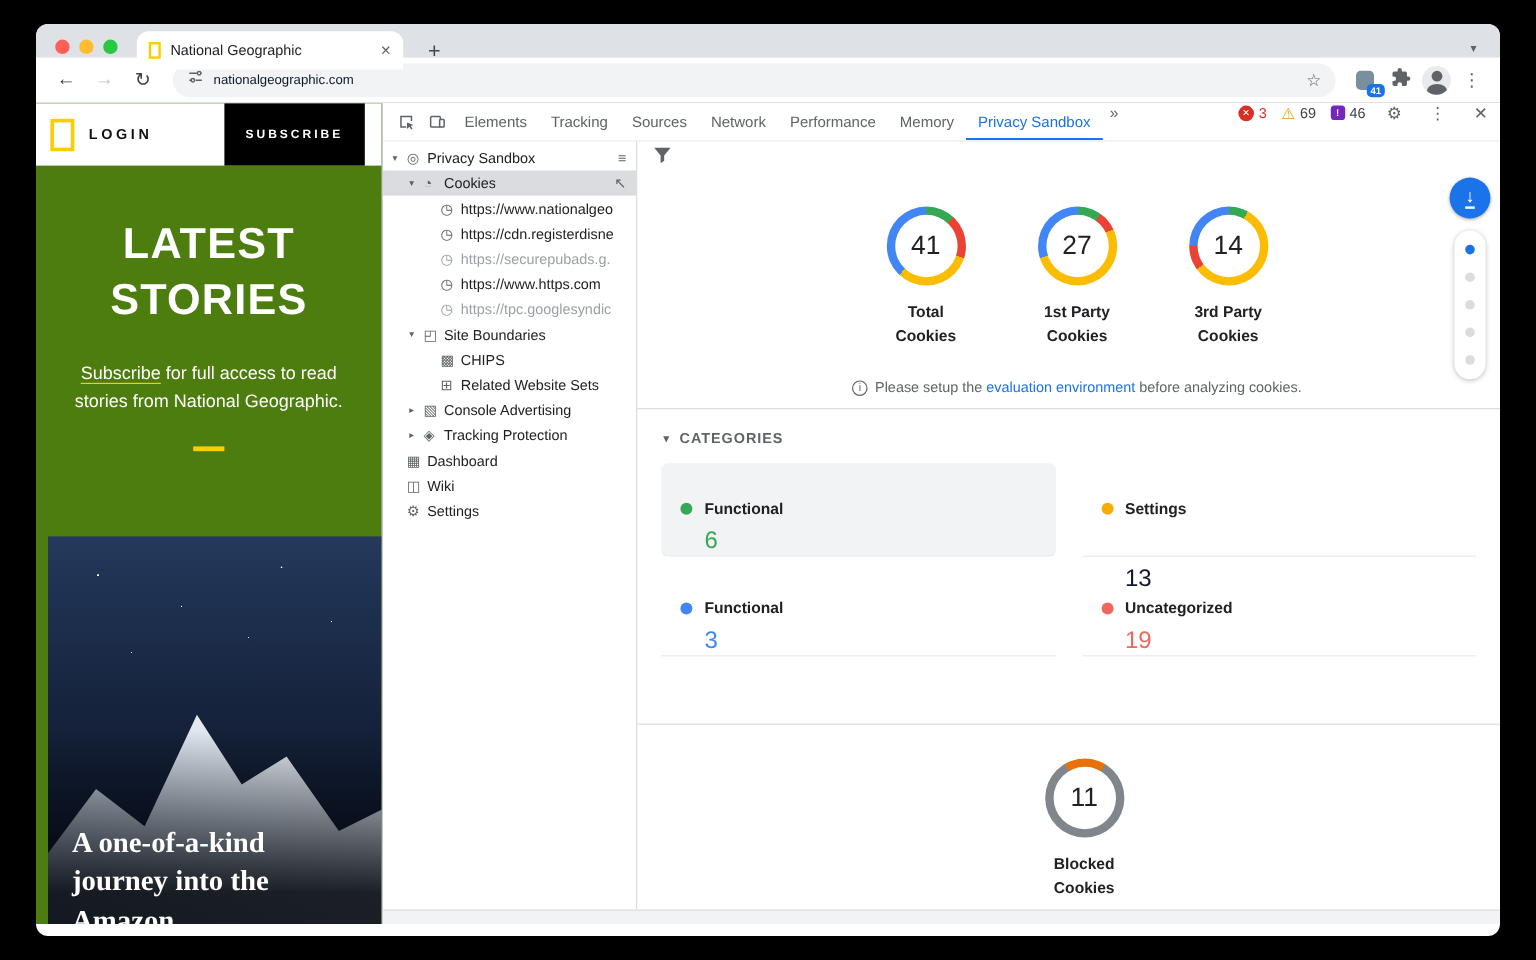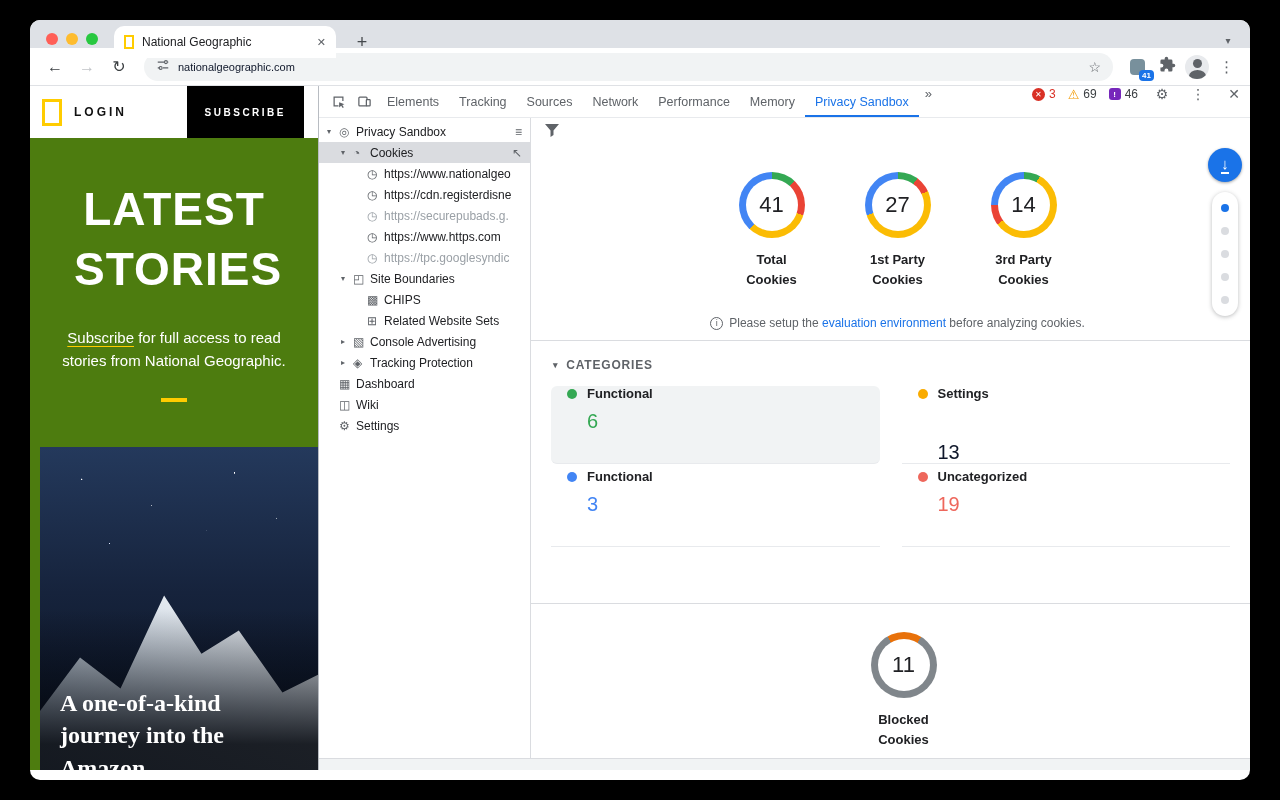--- a/index.html
+++ b/index.html
@@ -32,21 +32,21 @@
   .kebab{font-size:15px;color:#5f6368;padding:0 4px}
   
   .content{display:flex;height:684px}
   
   .site{width:288px;flex:none;background:#4d7c0f;position:relative;overflow:hidden}
   .site-header{height:52px;background:#fff;display:flex;align-items:center;padding-left:12px}
   .ng-logo{width:20px;height:27px;border:3px solid #ffcc00;flex:none}
   .login{margin-left:12px;font-size:12px;font-weight:bold;letter-spacing:3px;color:#111}
   .subscribe{margin-left:auto;margin-right:14px;height:52px;background:#000;color:#fff;display:flex;align-items:center;padding:0 18px;font-size:10px;letter-spacing:2.5px;font-weight:bold}
   .hero{color:#fff;text-align:center}
-  .headline{margin:42px auto 0;width:200px;font-size:46px;font-weight:800;letter-spacing:1px;line-height:1.3}
+  .headline{margin:42px auto 0;width:200px;font-size:36px;font-weight:800;letter-spacing:1px;line-height:1.3}
   .promo{margin:26px auto 0;width:258px;font-size:15px;line-height:1.55;color:#fff}
   .promo-link{color:#fff;text-decoration:underline;text-decoration-color:#ffcc00;text-underline-offset:3px}
   .dash{width:26px;height:4px;background:#ffcc00;margin:26px auto 0}
   .photo{position:absolute;left:10px;right:0;top:361px;bottom:0;overflow:hidden;background:
     radial-gradient(1.5px 1.5px at 15% 10%, #fff 40%, transparent 60%),
     radial-gradient(1px 1px at 40% 18%, #fff 40%, transparent 60%),
     radial-gradient(1.5px 1.5px at 70% 8%, #fff 40%, transparent 60%),
     radial-gradient(1px 1px at 85% 22%, #fff 40%, transparent 60%),
     radial-gradient(1px 1px at 25% 30%, #dfe8ff 40%, transparent 60%),
     radial-gradient(1px 1px at 60% 26%, #dfe8ff 40%, transparent 60%),
@@ -89,21 +89,21 @@
   .donut-hole{position:absolute;inset:7px;background:#fff;border-radius:50%;display:flex;align-items:center;justify-content:center}
   .donut-num{font-size:22px;color:#202124}
   .donut-label{margin-top:12px;font-size:13px;font-weight:bold;color:#202124;line-height:1.55}
   .info-note{display:flex;justify-content:center;align-items:center;gap:6px;margin-top:26px;padding-left:14px;font-size:12px;color:#5f6368}
   .infoico{width:13px;height:13px;flex:none;border:1px solid #5f6368;border-radius:50%;font-size:9px;display:flex;align-items:center;justify-content:center}
   .link{color:#1a73e8}
   .divider{border-top:1px solid #dadce0;margin-top:10px}
   .cat-head{margin:17px 0 0 22px;font-size:12px;font-weight:bold;letter-spacing:.8px;color:#5f6368;display:flex;align-items:center;gap:8px}
   .cat-head .chev{font-size:9px}
   .cat-grid{margin:14px 20px 0;display:grid;grid-template-columns:1fr 1fr;column-gap:22px;row-gap:5px}
-  .cat-cell{height:78px;padding:0 16px;border-bottom:1px solid #e8eaed}
+  .cat-cell{height:78px;padding:30px 16px;border-bottom:1px solid #e8eaed}
   .cat-cell.hl{background:#f1f3f4;border-radius:6px}
   .cat-top{display:flex;align-items:center;gap:10px}
   .cat-dot{width:10px;height:10px;border-radius:50%;flex:none}
   .cat-label{font-size:13px;font-weight:bold;color:#202124}
   .cat-val{margin:9px 0 0 20px;font-size:20px}
   .divider2{border-top:1px solid #dadce0;margin-top:56px}
   .blocked-wrap{margin-top:28px;display:flex;justify-content:center;padding-left:26px}
   .float-dl{position:absolute;top:30px;right:8px;width:34px;height:34px;border-radius:50%;background:#1a73e8;color:#fff;display:flex;align-items:center;justify-content:center;box-shadow:0 1px 3px rgba(0,0,0,.35)}
   .dlglyph{font-size:15px;font-weight:bold;line-height:1;border-bottom:2px solid #fff;padding-bottom:1px}
   .float-dots{position:absolute;top:74px;right:12px;width:26px;background:#fff;border-radius:13px;box-shadow:0 1px 4px rgba(60,64,67,.35);display:flex;flex-direction:column;align-items:center;gap:15px;padding:12px 0}

